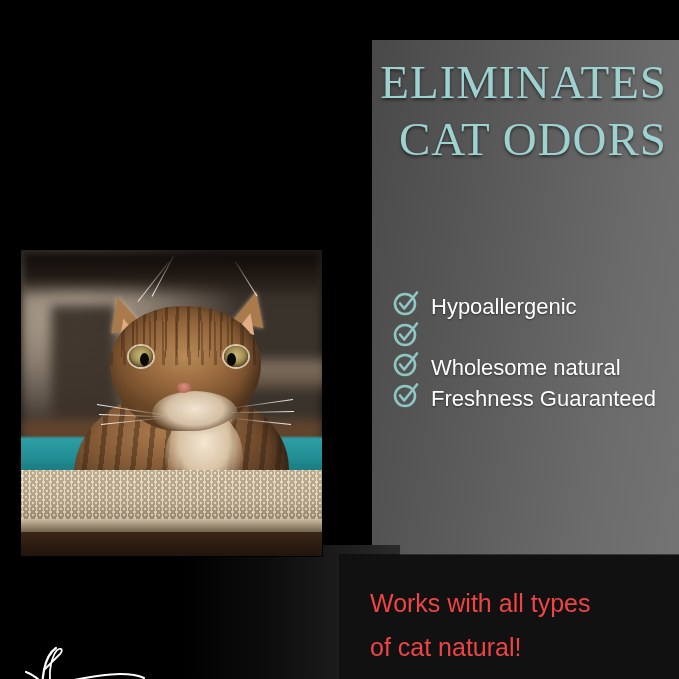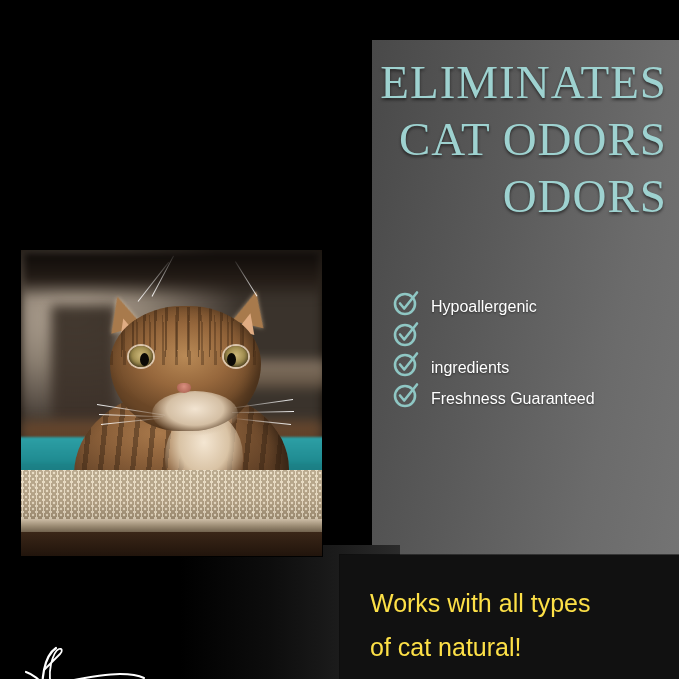--- a/index.html
+++ b/index.html
@@ -262,21 +262,21 @@
     flex: 0 0 auto;
     width: 28px;
     height: 28px;
     margin-right: 11px;
     position: relative;
     top: -3px;
   }
   .check-icon svg { display: block; }
   .feature-label {
     color: #ffffff;
-    font-size: 16px;
+    font-size: 22px;
     line-height: 29px;
     font-family: "Liberation Sans", sans-serif;
     text-shadow: 0 1px 2px rgba(0,0,0,.5);
   }
   .feature-label .wrap2 { display: block; }
 
   
   .callout {
     position: absolute;
     left: 340px;
@@ -284,21 +284,21 @@
     width: 339px;
     height: 133px;
     background: #111111;
     box-shadow: 0 0 0 1px rgba(0,0,0,.5);
   }
   .callout-text {
     position: absolute;
     left: 30px;
     top: 26px;
     width: 290px;
-    color: #fde047;
+    color: #ef4444;
     font-size: 25px;
     line-height: 44px;
     font-family: "Liberation Sans", sans-serif;
   }
   .callout-text .cl { display: block; }
 
   
   .brand {
     position: absolute;
     left: 20px;
@@ -322,21 +322,20 @@
 
 <div id="poster">
 
   <div class="bg-gradient"></div>
   <div class="bg-black-upper"></div>
   <div class="bg-black-lower-fade"></div>
 
   <div class="headline">
     <span class="hl-line">ELIMINATES</span>
     <span class="hl-line">CAT ODORS</span>
-    <span class="hl-line">ODORS</span>
   </div>
 
   <div class="photo-frame">
     <div class="photo-scene">
       <div class="room-wall"></div>
       <div class="room-dark-top"></div>
       <div class="room-door"></div>
       <div class="room-shelf"></div>
       <div class="room-floor"></div>
 
@@ -405,21 +404,21 @@
     </div>
 
     <div class="feature-row">
       <span class="check-icon">
         <svg width="28" height="28" viewBox="0 0 28 28">
           <circle cx="13" cy="15" r="10" fill="none" stroke="#8fc7c4" stroke-width="2.6"></circle>
           <path d="M8 14.5 L12.2 19.5 L25 3.5" fill="none" stroke="#8fc7c4" stroke-width="2.6" stroke-linecap="round" stroke-linejoin="round"></path>
         </svg>
       </span>
       <span class="feature-label">
-        <span class="wrap2">ingredients</span>
+        <span class="wrap2">Wholesome natural</span>
       </span>
     </div>
 
     <div class="feature-row">
       <span class="check-icon">
         <svg width="28" height="28" viewBox="0 0 28 28">
           <circle cx="13" cy="15" r="10" fill="none" stroke="#8fc7c4" stroke-width="2.6"></circle>
           <path d="M8 14.5 L12.2 19.5 L25 3.5" fill="none" stroke="#8fc7c4" stroke-width="2.6" stroke-linecap="round" stroke-linejoin="round"></path>
         </svg>
       </span>

